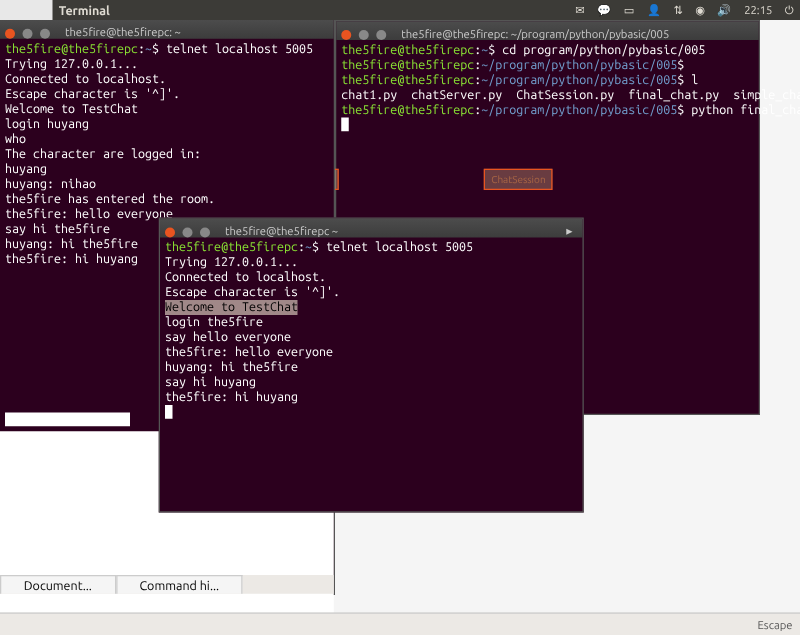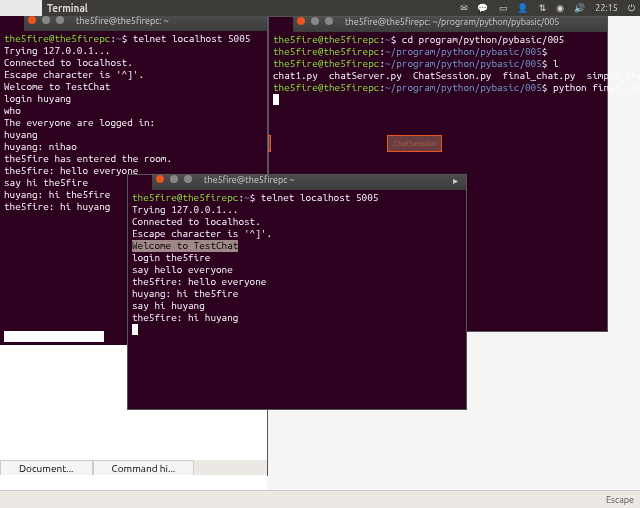--- a/index.html
+++ b/index.html
@@ -6,21 +6,21 @@
     body { font-family: "Ubuntu", sans-serif; background: #e8e8e8; width: 640px; height: 508px; position: relative; overflow: hidden; }
     
     .menubar { position: absolute; top: 0; left: 0; right: 0; height: 16px; background: #3c3b37; display: flex; align-items: center; padding: 0 5px; margin-left: 42px; }
     .menubar-title { color: #dfdbd2; font-size: 10px; font-weight: bold; }
     .menubar-right { margin-left: auto; display: flex; gap: 10px; align-items: center; }
     .menubar-icon { color: #dfdbd2; font-size: 9px; }
     
     .bg-area { position: absolute; top: 16px; left: 0; right: 0; bottom: 18px; background: #f5f5f5; }
     
     .terminal-window { position: absolute; background: #2c001e; border: 1px solid #555; }
-    .titlebar { height: 15px; background: linear-gradient(#4c4c4c, #3c3c3c); display: flex; align-items: flex-start; padding: 0 4px; gap: 6px; margin-left: 24px; }
+    .titlebar { height: 15px; background: linear-gradient(#4c4c4c, #3c3c3c); display: flex; align-items: flex-end; padding: 0 4px; gap: 6px; }
     .tb-btn { width: 8px; height: 8px; border-radius: 50%; }
     .tb-close { background: #e95420; }
     .tb-min { background: #888; }
     .tb-max { background: #888; }
     .tb-title { color: #ccc; font-size: 9px; margin-left: 6px; }
     
     .terminal-content { padding: 2px 4px; font-family: "Ubuntu Mono", monospace; font-size: 10px; line-height: 12px; color: #fff; }
     .terminal-content .prompt { color: #8ae234; }
     .terminal-content .path { color: #729fcf; }
     .terminal-content .line { white-space: pre; }
@@ -90,21 +90,21 @@
     <span class="tb-title">the5fire@the5firepc: ~</span>
   </div>
   <div class="terminal-content" id="term1-content">
       <div class="line"><span class="prompt">the5fire@the5firepc</span><span>:</span><span class="path">~</span><span>$ telnet localhost 5005</span></div>
       <div class="line">Trying 127.0.0.1...</div>
       <div class="line">Connected to localhost.</div>
       <div class="line">Escape character is '^]'.</div>
       <div class="line">Welcome to TestChat</div>
       <div class="line">login huyang</div>
       <div class="line">who</div>
-      <div class="line">The everyone are logged in:</div>
+      <div class="line">The character are logged in:</div>
       <div class="line">huyang</div>
       <div class="line">huyang: nihao</div>
       <div class="line">the5fire has entered the room.</div>
       <div class="line">the5fire: hello everyone</div>
       <div class="line">say hi the5fire</div>
       <div class="line">huyang: hi the5fire</div>
       <div class="line">the5fire: hi huyang</div>
     </div>
   <div style="padding:0 4px"><span class="input-line"></span></div>
   <div class="term1-light"></div>

